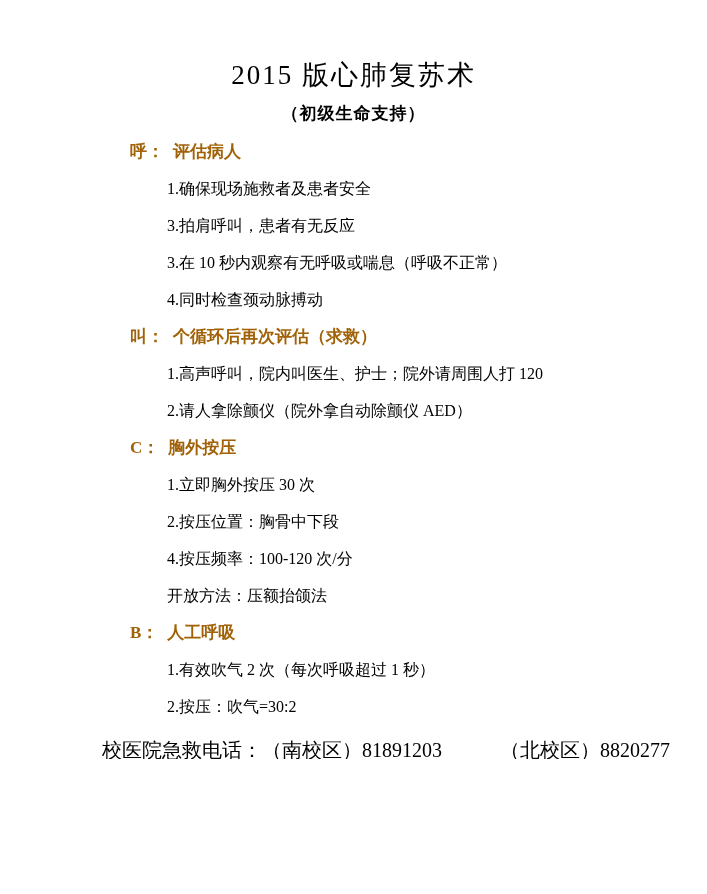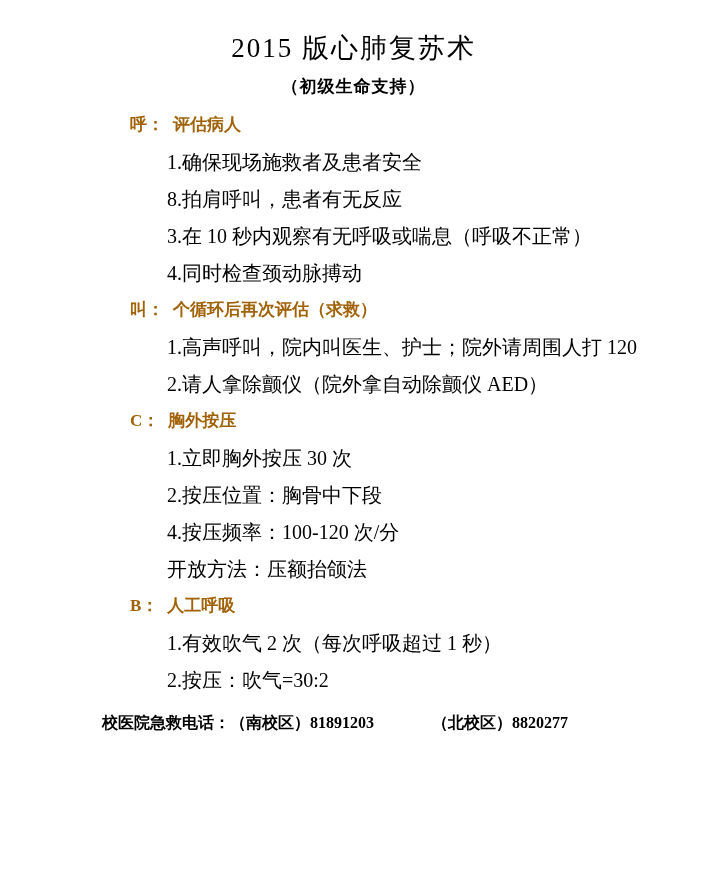--- a/index.html
+++ b/index.html
@@ -10,20 +10,21 @@
   .page {
     position: relative;
     width: 707px;
     height: 732px;
     background: #ffffff;
     box-sizing: border-box;
     padding-top: 32px;
     font-family: "Liberation Serif", "DejaVu Serif", serif;
     color: #000000;
     overflow: hidden;
+    margin-top: 27px;
   }
   .title {
     margin: 0;
     text-align: center;
     font-size: 27px;
     font-weight: normal;
     letter-spacing: 2px;
     line-height: 32px;
   }
   .subtitle {
@@ -33,41 +34,41 @@
     font-weight: bold;
     letter-spacing: 1px;
     line-height: 22px;
   }
   .content {
     margin-top: 16px;
   }
   .row {
     line-height: 22px;
     margin-bottom: 15px;
-    font-size: 20px;
+    font-size: 16px;
   }
   .heading-row {
     margin-left: 130px;
     color: #a16207;
     font-weight: bold;
     font-size: 17px;
   }
   .heading-label {
     margin-right: 9px;
   }
   .item-row {
     margin-left: 167px;
     color: #000000;
     font-weight: normal;
   }
   .footer-line {
     margin-left: 102px;
     margin-top: 21px;
-    font-size: 16px;
-    font-weight: bold;
+    font-size: 20px;
+    font-weight: normal;
     line-height: 22px;
   }
   .footer-right {
     margin-left: 58px;
   }
   .banner {
     margin-top: 9px;
     text-align: center;
     color: #ff0000;
     font-family: "Liberation Sans", "DejaVu Sans", sans-serif;
@@ -85,21 +86,21 @@
   <h1 class="title">2015 版心肺复苏术</h1>
   <h2 class="subtitle">（初级生命支持）</h2>
 
   <div class="content">
 
     <div class="section">
       <div class="row heading-row">
         <span class="heading-label">呼：</span><span class="heading-text">评估病人</span>
       </div>
       <div class="row item-row">1.确保现场施救者及患者安全</div>
-      <div class="row item-row">8.拍肩呼叫，患者有无反应</div>
+      <div class="row item-row">3.拍肩呼叫，患者有无反应</div>
       <div class="row item-row">3.在 10 秒内观察有无呼吸或喘息（呼吸不正常）</div>
       <div class="row item-row">4.同时检查颈动脉搏动</div>
     </div>
 
     <div class="section">
       <div class="row heading-row">
         <span class="heading-label">叫：</span><span class="heading-text">个循环后再次评估（求救）</span>
       </div>
       <div class="row item-row">1.高声呼叫，院内叫医生、护士；院外请周围人打 120</div>
       <div class="row item-row">2.请人拿除颤仪（院外拿自动除颤仪 AED）</div>

